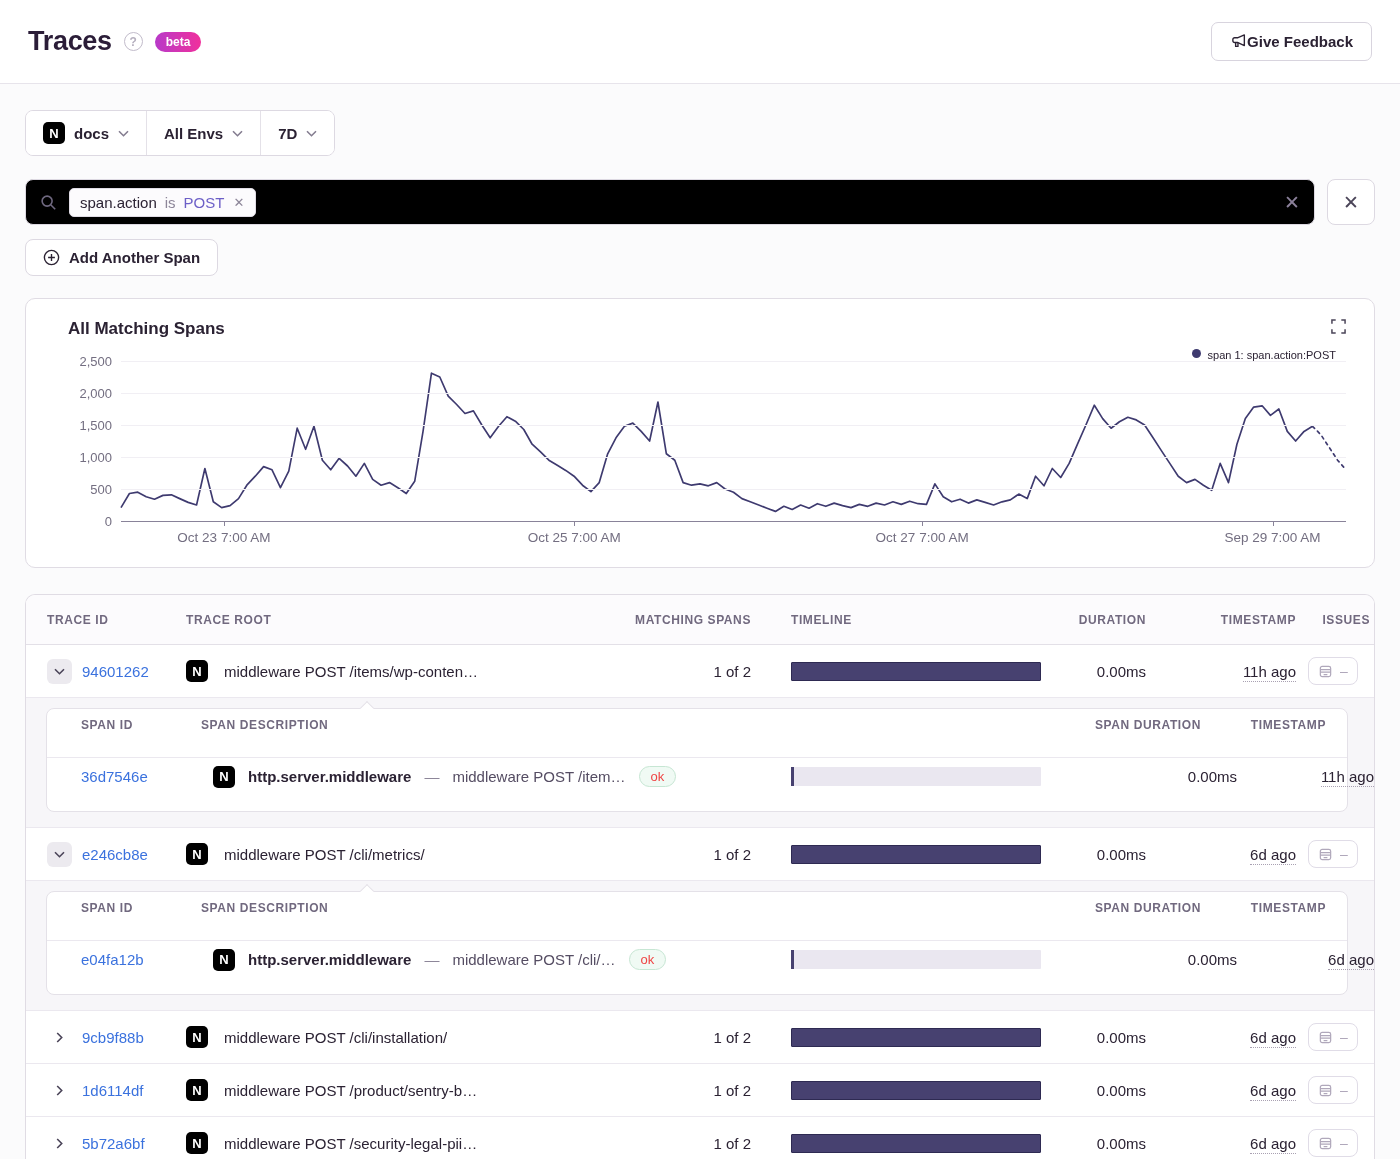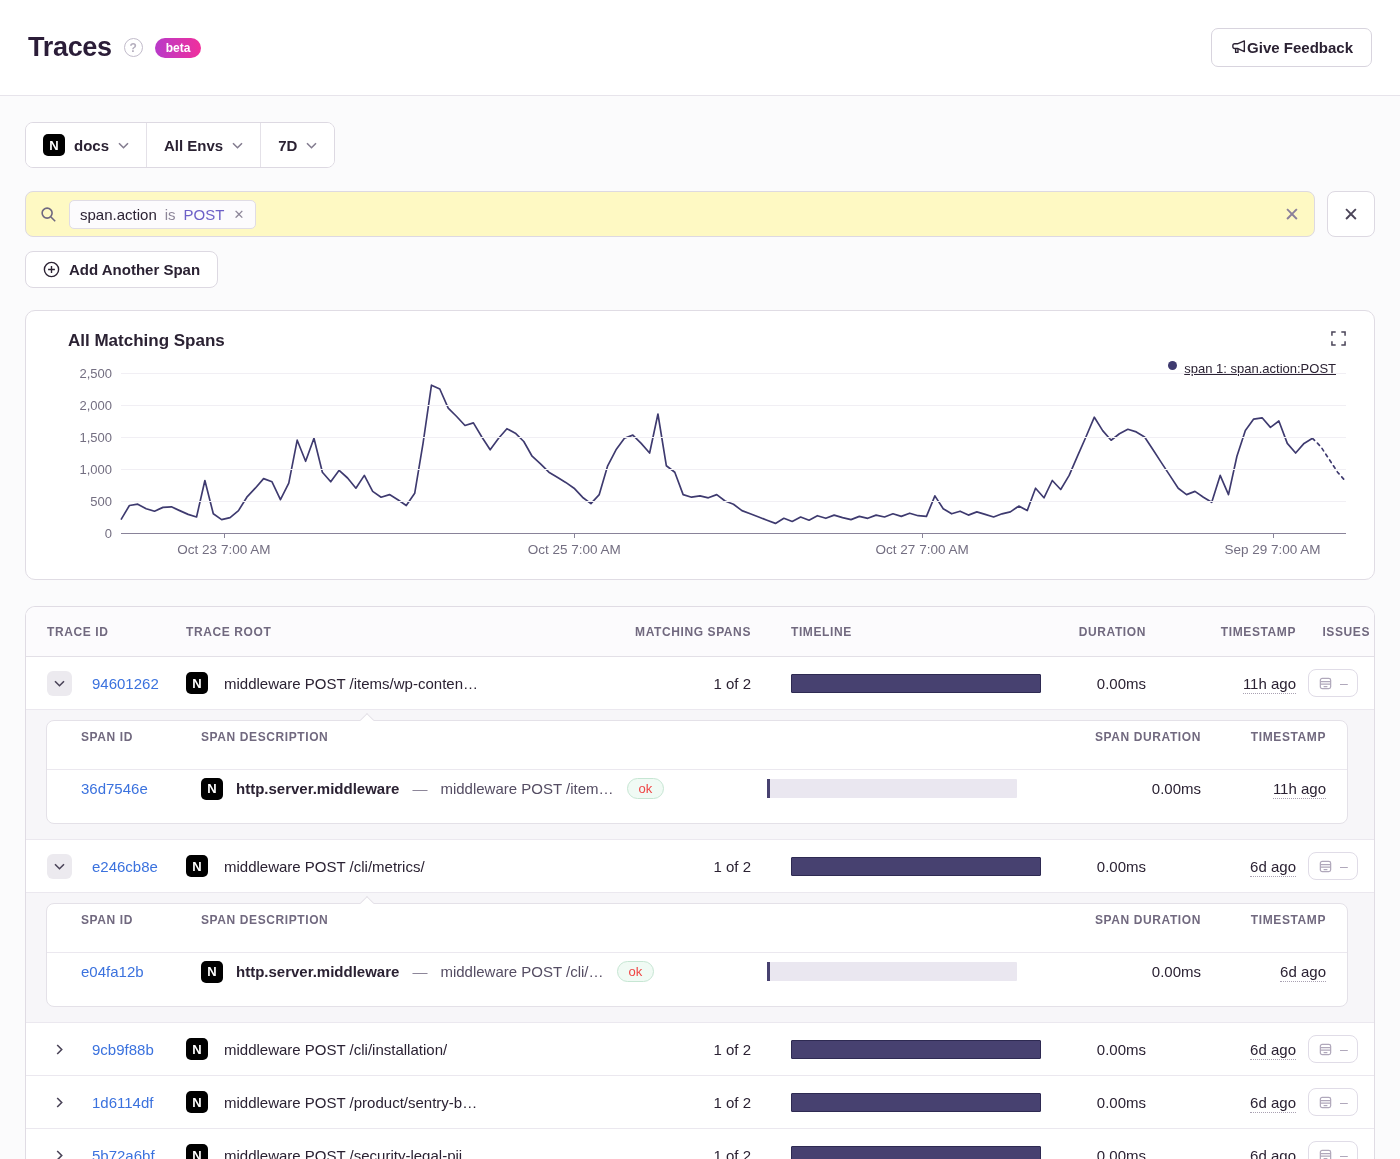--- a/index.html
+++ b/index.html
@@ -3,21 +3,21 @@
 <meta charset="utf-8">
 <style>
   * { box-sizing: border-box; margin: 0; padding: 0; }
   html,body { width:1400px; height:1159px; overflow:hidden; }
   body {
     font-family: "Liberation Sans", "DejaVu Sans", sans-serif;
     background:#FBFBFC; color:#2B2233; font-size:15px;
   }
   
   .app-header {
-    height:96px; background:#FFFFFF; border-bottom:1px solid #E7E4EB;
+    height:84px; background:#FFFFFF; border-bottom:1px solid #E7E4EB;
     display:flex; align-items:center; padding:0 28px;
   }
   .title-wrap { display:flex; align-items:center; gap:12px; }
   .page-title { font-size:27px; font-weight:700; color:#2B1D38; letter-spacing:-0.3px; }
   .help-icon { width:19px; height:19px; border:1.5px solid #C2BCCB; border-radius:50%;
     color:#B5AFBE; font-size:12px; font-weight:700; display:flex; align-items:center; justify-content:center; }
   .beta-badge { background:linear-gradient(90deg,#B83AC9,#F0309C); color:#fff;
     font-size:12px; font-weight:700; padding:3px 11px; border-radius:11px; }
   .spacer { flex:1; }
   .feedback-btn { display:flex; align-items:center; background:#fff;
@@ -30,59 +30,59 @@
   .filter-seg { display:flex; align-items:center; gap:9px; padding:0 17px; font-weight:700;
     font-size:15px; color:#2B2233; cursor:pointer; background:#fff; border:none; }
   .filter-seg + .filter-seg { border-left:1px solid #E4E1E8; }
   .n-logo { width:22px; height:22px; background:#000; color:#fff; border-radius:5px;
     font-size:13px; font-weight:700; display:flex; align-items:center; justify-content:center; }
   .chev-down { color:#847D90; }
   
   .search-row { margin-top:23px; display:flex; gap:12px; align-items:stretch; }
   .find-label { background:#ECEAFB; color:#6C5FC7; font-weight:700; border-radius:8px;
     display:flex; align-items:center; padding:0 22px; height:46px; white-space:nowrap; }
-  .search-box { flex:1; background:#fef9c3; border:1px solid #DDD9E2; border-radius:8px;
+  .search-box { flex:1; background:#000000; border:1px solid #DDD9E2; border-radius:8px;
     height:46px; display:flex; align-items:center; padding:0 14px; gap:12px; }
   .search-token { display:flex; align-items:center; gap:8px; border:1px solid #E0DCE5;
     background:#FCFBFD; border-radius:5px; padding:5px 10px; font-size:15px; }
   .tk-key { color:#2B2233; } .tk-op { color:#8D8699; } .tk-val { color:#6C5FC7; }
   .tk-x { color:#8D8699; font-size:13px; cursor:pointer; padding:0 1px; }
   .search-clear { margin-left:auto; color:#8B809A; font-size:19px; background:none; border:none; cursor:pointer; }
   .close-btn { width:48px; height:46px; background:#fff; border:1px solid #DDD9E2; border-radius:8px;
     color:#4A4458; font-size:19px; cursor:pointer; }
   .add-span-btn { margin-top:14px; display:inline-flex; align-items:center; gap:9px; background:#fff;
     border:1px solid #DDD9E2; border-radius:8px; padding:9px 17px; font-size:15px; font-weight:700;
     color:#2B2233; cursor:pointer; }
   
   .panel { background:#fff; border:1px solid #E0DCE4; border-radius:10px; }
   .chart-panel { margin-top:22px; padding:20px 28px 14px 20px; position:relative; height:270px; }
   .chart-head { display:flex; align-items:flex-start; }
   .chart-title { font-size:17px; font-weight:700; color:#2B2233; padding-left:22px; }
   .expand-icon { margin-left:auto; color:#4A4458; cursor:pointer; }
   .legend { position:absolute; right:38px; top:50px; display:flex; align-items:flex-start; gap:7px;
-    font-size:13px; color:#2B2233;text-decoration:underline; }
+    font-size:11px; color:#2B2233; }
   .legend-dot { width:9px; height:9px; border-radius:50%; }
   .plot-wrap { position:absolute; left:95px; right:28px; top:62px; height:160px; }
   .gridline { position:absolute; left:0; right:0; height:1px; background:#F1EFF4; }
   .axis-line { position:absolute; left:0; right:0; bottom:-1px; height:1px; background:#898399; }
   .ylab { position:absolute; right:100%; margin-right:9px; transform:translateY(-7px);
     font-size:13px; color:#736E81; white-space:nowrap; }
   .xtick { position:absolute; top:100%; width:1px; height:5px; background:#898399; }
   .xlab { position:absolute; top:100%; margin-top:9px; transform:translateX(-50%);
     font-size:13.5px; color:#736E81; white-space:nowrap; }
   .plot-svg { position:absolute; inset:0; width:100%; height:100%; overflow:visible; }
   
   .table-panel { margin-top:26px; overflow:hidden; border-radius:10px 10px 0 0; border-bottom:none; }
   .tgrid { display:grid; grid-template-columns:160px 410px 155px 290px 105px 150px 80px; align-items:center; }
   .thead { height:50px; background:#FCFBFD; border-bottom:1px solid #E3E0E7; }
   .th { font-size:12px; font-weight:700; letter-spacing:0.6px; color:#71697F; text-transform:uppercase; }
   .th.pad-l, .c.pad-l { padding-left:21px; }
   .right { text-align:right; justify-self:end; }
   .trow { height:53px; border-bottom:1px solid #EBE8EF; background:#fff; }
-  .cell-id { display:flex; align-items:center; gap:20px; padding-left:21px; }
+  .cell-id { display:flex; align-items:center; gap:10px; padding-left:21px; }
   .chev-btn { width:25px; height:25px; border:none; border-radius:6px; background:#ECEAEF;
     color:#4A4458; display:flex; align-items:center; justify-content:center; cursor:pointer; flex:none; }
   .chev-btn.plain { background:transparent; }
   .trace-link { color:#3B72DE; text-decoration:none; cursor:pointer; font-size:15px; }
   .cell-root { display:flex; align-items:center; gap:16px; overflow:hidden; }
   .root-text { white-space:nowrap; overflow:hidden; color:#2B2233; }
   .cell-tl { padding-left:40px; width:100%; }
   .bar-full { height:19px; background:#474170; border:1px solid #2E2A52; border-radius:1px; width:250px; }
   .bar-lite { height:19px; background:#EAE7F0; border-radius:1px; width:250px; position:relative; }
   .bar-lite::before { content:""; position:absolute; left:0; top:0; bottom:0; width:3px; background:#474170; }
@@ -90,21 +90,21 @@
   .issues-pill { display:flex; align-items:center; gap:7px; border:1px solid #E0DCE7; background:#fff;
     border-radius:8px; padding:5px 9px; color:#B0A8BB; cursor:pointer; margin-left:12px; }
   .issues-dash { color:#B0A8BB; font-size:14px; }
   
   .sub-strip { background:#F7F6F9; padding:10px 26px 15px 20px; border-bottom:1px solid #EBE8EF; position:relative; }
   .sub-card { background:#fff; border:1px solid #E4E1E8; border-radius:8px; overflow:visible; position:relative; }
   .notch { position:absolute; top:-6px; left:315px; width:10px; height:10px; background:#fff;
     border-left:1px solid #E4E1E8; border-top:1px solid #E4E1E8; transform:rotate(45deg); }
   .sgrid { display:grid; grid-template-columns:130px 540px 290px 170px 125px; align-items:center; padding:0 23px 16px 24px; }
   .shead { height:49px; border-bottom:1px solid #EBE8EF; }
-  .srow { height:53px; }
+  .srow { height:53px;gap:12px; }
   .scell-id { padding-left:10px; }
   .scell-desc { display:flex; align-items:center; gap:13px; overflow:hidden; }
   .op-name { font-weight:700; white-space:nowrap; }
   .desc-dash { color:#8D8699; }
   .desc-text { color:#554D63; white-space:nowrap; overflow:hidden; text-overflow:ellipsis; }
   .ok-badge { flex:none; font-size:13px; color:#ef4444; background:#F0FAF4; border:1px solid #C6E6D3;
     border-radius:20px; padding:2px 11px; }
   .scell-tl { padding-left:26px; }
   svg.ic { display:block; }
 </style>

